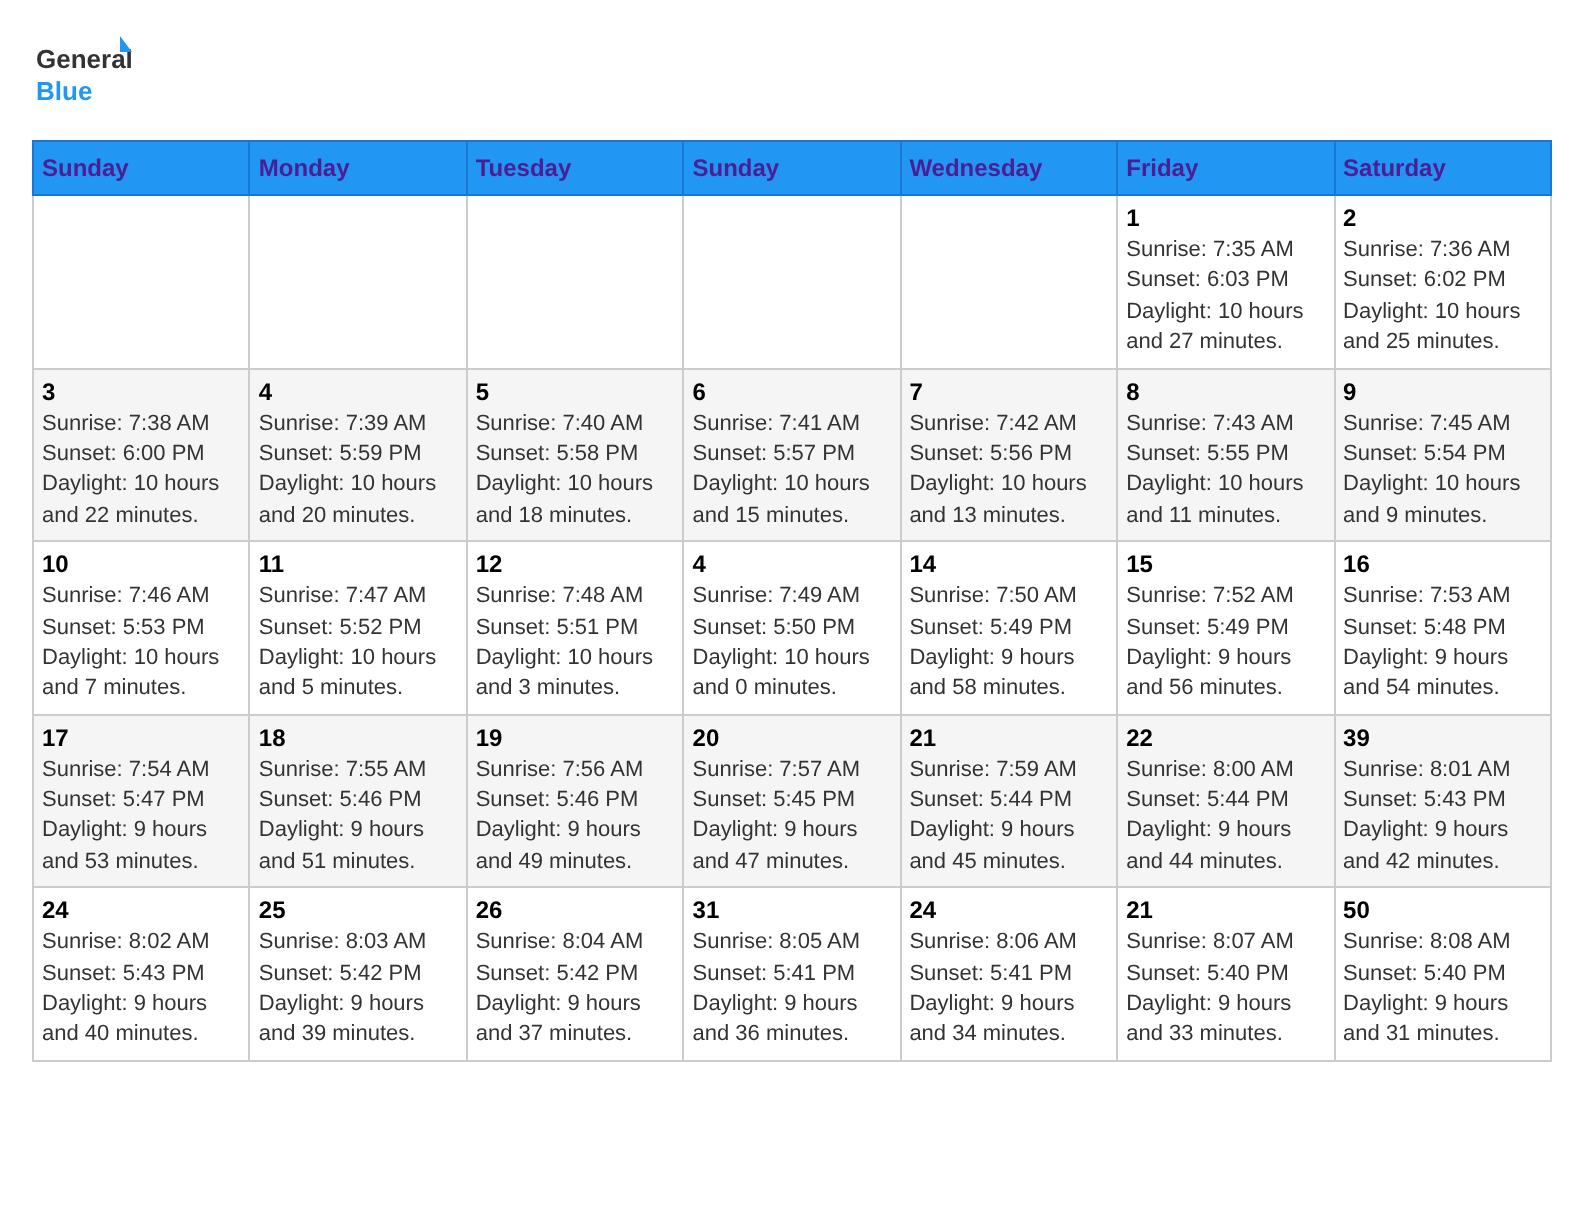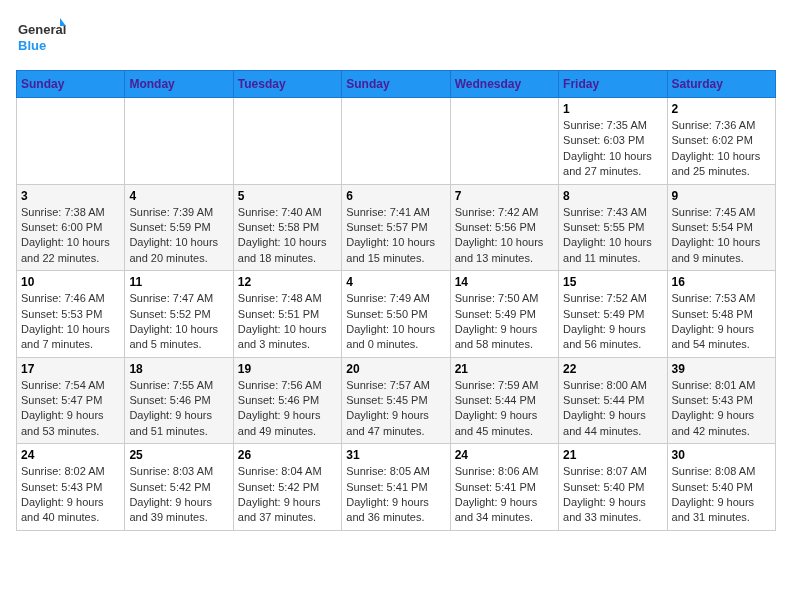--- a/index.html
+++ b/index.html
@@ -228,18 +228,18 @@
         </td>
         <td>
           <span class="day-num">24</span>
           <div class="cell-content">Sunrise: 8:06 AM<br>Sunset: 5:41 PM<br>Daylight: 9 hours<br>and 34 minutes.</div>
         </td>
         <td>
           <span class="day-num">21</span>
           <div class="cell-content">Sunrise: 8:07 AM<br>Sunset: 5:40 PM<br>Daylight: 9 hours<br>and 33 minutes.</div>
         </td>
         <td>
-          <span class="day-num">30</span>
+          <span class="day-num">50</span>
           <div class="cell-content">Sunrise: 8:08 AM<br>Sunset: 5:40 PM<br>Daylight: 9 hours<br>and 31 minutes.</div>
         </td>
       </tr>
     </tbody>
 </table>
 
 </body></html>

